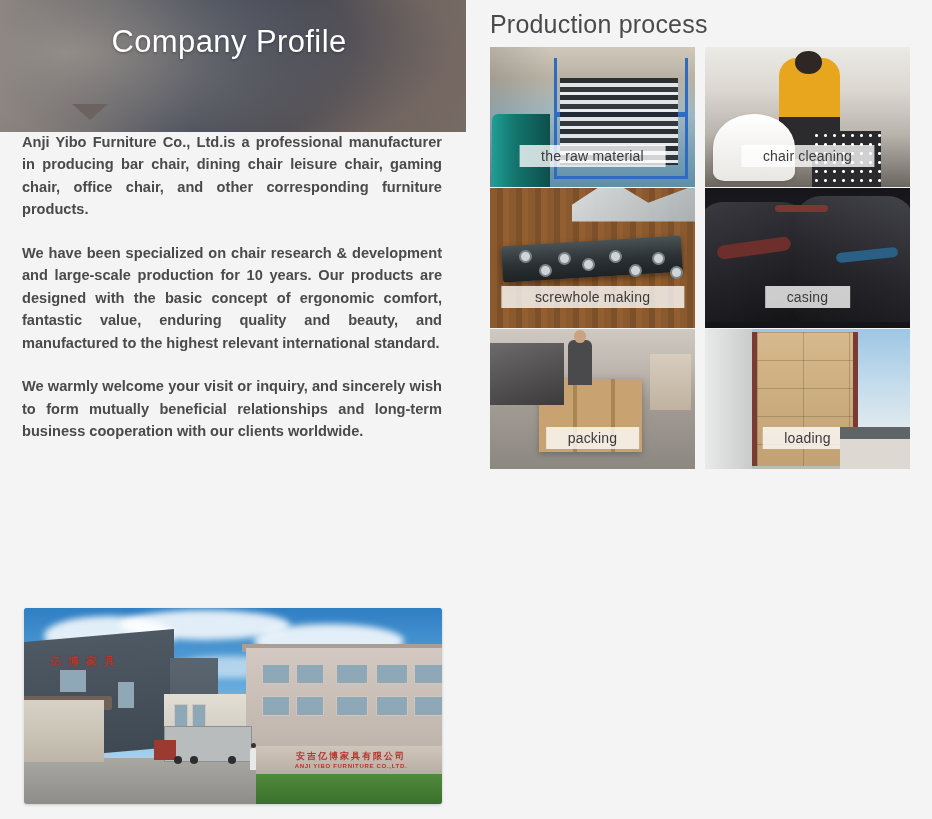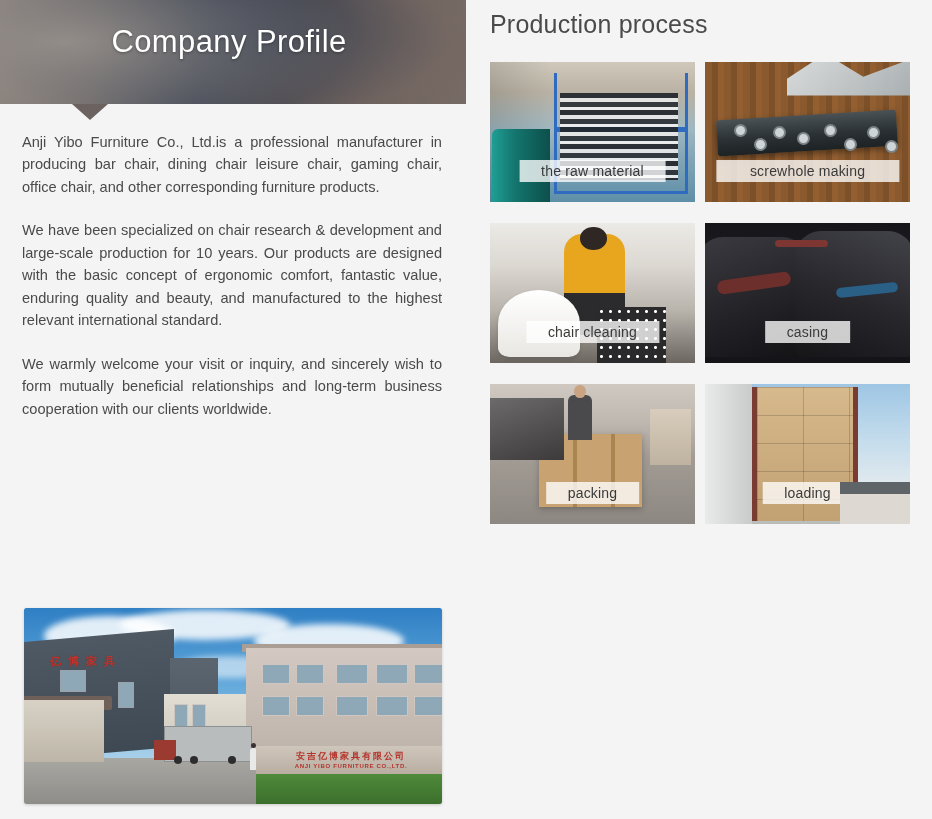--- a/index.html
+++ b/index.html
@@ -9,21 +9,21 @@
     font-family:"Liberation Sans", sans-serif;
     color:#3b3b3b;
     overflow:hidden;
   }
   .page{position:relative;width:932px;height:819px;display:flex;}
 
   
   .left{position:relative;width:466px;height:819px;background:#f4f4f4;}
 
   .hero{
-    position:absolute;left:0;top:0;width:466px;height:104px;
+    position:absolute;left:0;top:0;width:466px;height:132px;
     background:
       radial-gradient(120% 180% at 14% 40%, rgba(150,143,138,.95) 0%, rgba(120,112,108,0) 52%),
       radial-gradient(90% 150% at 44% 35%, rgba(44,56,76,.97) 0%, rgba(44,56,76,0) 58%),
       radial-gradient(110% 170% at 86% 55%, rgba(116,103,98,.95) 0%, rgba(116,103,98,0) 60%),
       linear-gradient(100deg,#8a817c 0%,#6f6a69 22%,#3a4456 44%,#4b4a51 62%,#6d615c 82%,#7b6f69 100%);
     overflow:visible;
   }
   .hero:after{
     content:"";position:absolute;left:0;right:0;bottom:-15px;height:16px;
     background:transparent;
@@ -36,21 +36,21 @@
   .hero-title{
     position:absolute;left:0;right:0;top:24px;
     text-align:center;
     font-size:31px;letter-spacing:.4px;
     color:#fff;font-weight:400;
     text-shadow:0 1px 3px rgba(0,0,0,.35);
     padding-right:8px;
   }
 
   .body-copy{
-    position:absolute;left:22px;top:131px;width:420px;
+    position:absolute;left:22px;top:131px;width:420px;font-weight:bold;
   }
   .body-copy p{
     margin:0 0 21px 0;
     font-size:14.6px;
     line-height:1.54;
     color:#4a4a4a;
     text-align:justify;
     text-justify:inter-word;
   }
   .body-copy p:last-child{margin-bottom:0;}
@@ -130,22 +130,22 @@
   .person{position:absolute;left:226px;top:140px;width:7px;height:22px;background:#e9e9ea;border-radius:3px 3px 0 0;}
   .person:before{content:"";position:absolute;left:1px;top:-5px;width:5px;height:5px;border-radius:50%;background:#3a3230;}
 
   
   .right{position:relative;width:466px;height:819px;background:#f4f4f4;}
   .sec-title{
     position:absolute;left:24px;top:10px;
     font-size:25px;font-weight:400;color:#4a4a4a;letter-spacing:.2px;
   }
   .grid{
-    position:absolute;left:24px;top:62px;width:372px;
-    display:grid;grid-template-columns:205px 205px;gap:21px 10px;
+    position:absolute;left:24px;top:47px;width:372px;
+    display:grid;grid-template-columns:205px 205px;gap:1px 10px;
   }
   .cell{
     position:relative;width:205px;height:140px;overflow:hidden;
     background:#d8d8d8;
   }
   .cell .ph{position:absolute;inset:0;}
   .cap{
     position:absolute;left:50%;transform:translateX(-50%);
     bottom:20px;
     background:rgba(255,255,255,.78);
@@ -385,43 +385,43 @@
 
       <div class="cell">
         <div class="ph ph-raw">
           <div class="raw-rack"></div>
         </div>
         <div class="cap">the raw material</div>
       </div>
 
 
 
+      <div class="cell">
+        <div class="ph ph-clean">
+          <div class="clean-head"></div>
+          <div class="clean-dots"></div>
+        </div>
+        <div class="cap">chair cleaning</div>
+      </div>
+
       <div class="cell wide-cap">
         <div class="ph ph-screw">
           <div class="hole" style="left:14%;top:44%;"></div>
           <div class="hole" style="left:24%;top:54%;"></div>
           <div class="hole" style="left:33%;top:46%;"></div>
           <div class="hole" style="left:45%;top:50%;"></div>
           <div class="hole" style="left:58%;top:44%;"></div>
           <div class="hole" style="left:68%;top:54%;"></div>
           <div class="hole" style="left:79%;top:46%;"></div>
           <div class="hole" style="left:88%;top:56%;"></div>
         </div>
         <div class="cap">screwhole making</div>
       </div>
 
       <div class="cell">
-        <div class="ph ph-clean">
-          <div class="clean-head"></div>
-          <div class="clean-dots"></div>
-        </div>
-        <div class="cap">chair cleaning</div>
-      </div>
-
-      <div class="cell">
         <div class="ph ph-casing">
           <div class="cas-red2"></div>
           <div class="cas-red"></div>
           <div class="cas-blue"></div>
         </div>
         <div class="cap">casing</div>
       </div>
 
 
       <div class="cell">

